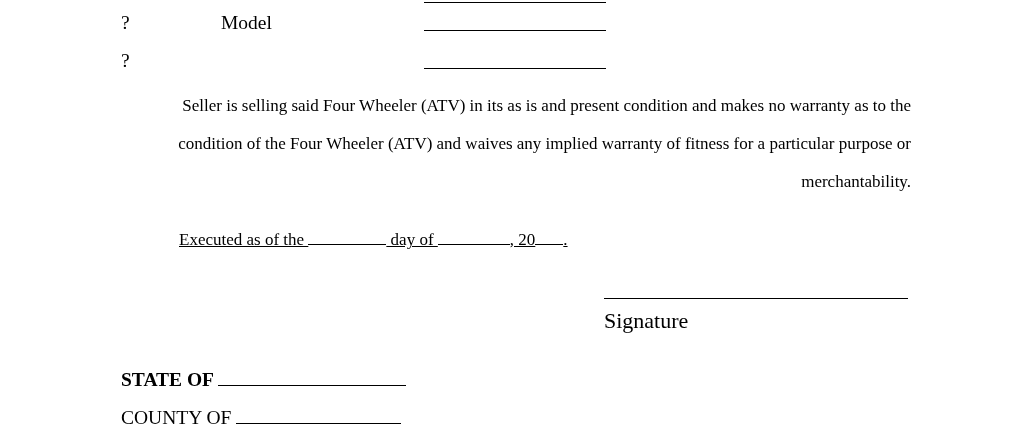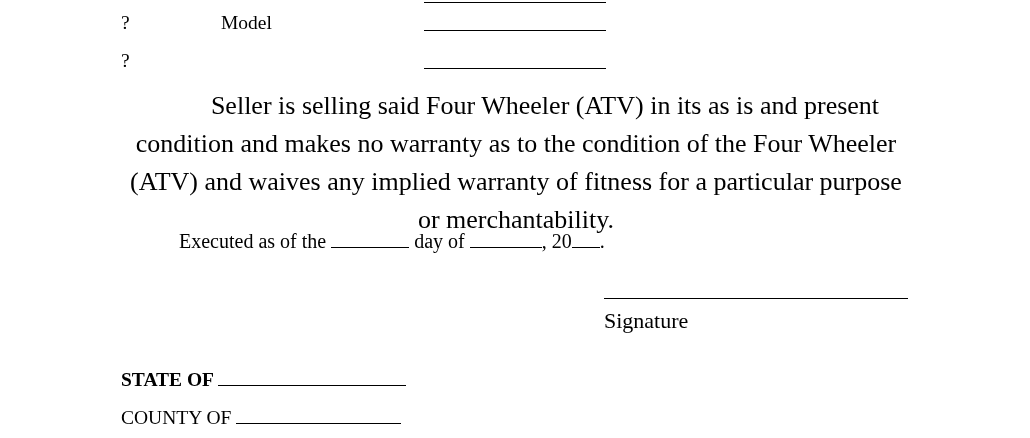--- a/index.html
+++ b/index.html
@@ -60,32 +60,33 @@
     width: 182px;
     border-bottom: 1.3px solid #000;
     height: 0;
   }
 
   
   .para {
     position: absolute;
     left: 121px;
     width: 790px;
-    font-size: 26px;
+    font-size: 17px;
     line-height: 38px;
-    text-align: center;
+    text-align: right;
     text-indent: 58px;
   }
 
   
   .executed {
     position: absolute;
     left: 179px;
-    font-size: 20px;
+    font-size: 17px;
     white-space: nowrap;
+    text-decoration: underline;
   }
   .executed .b1 { width: 78px; }
   .executed .b2 { width: 72px; }
   .executed .b3 { width: 28px; }
 
   
   .sig-line {
     position: absolute;
     left: 604px;
     top: 298px;

